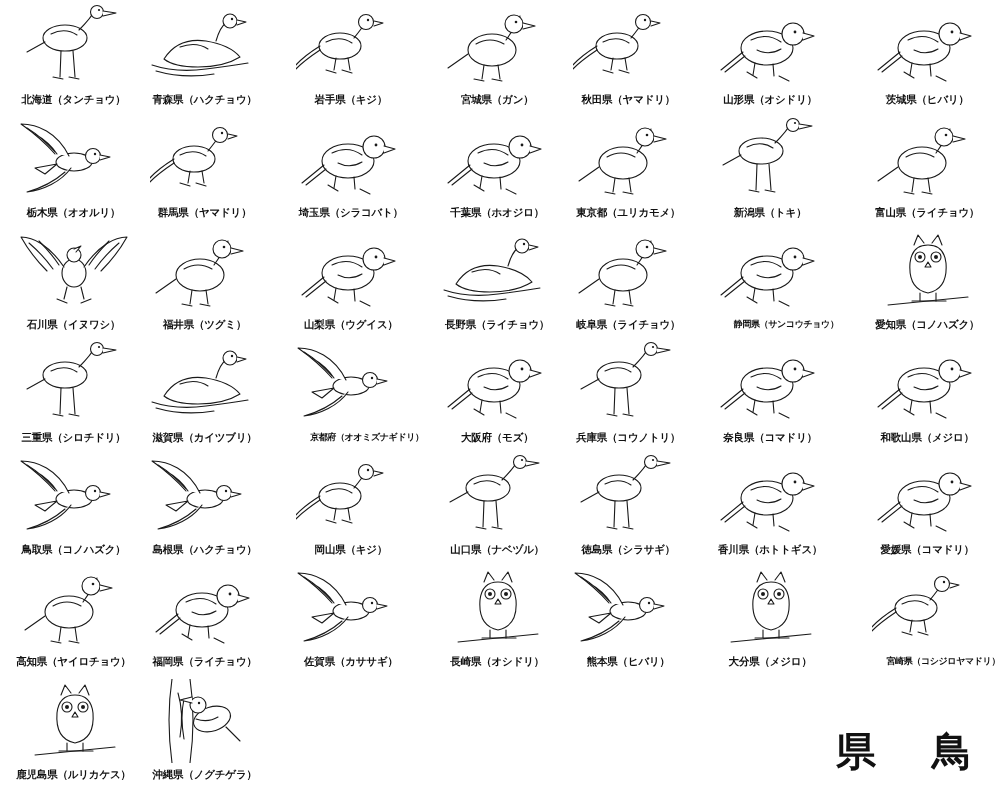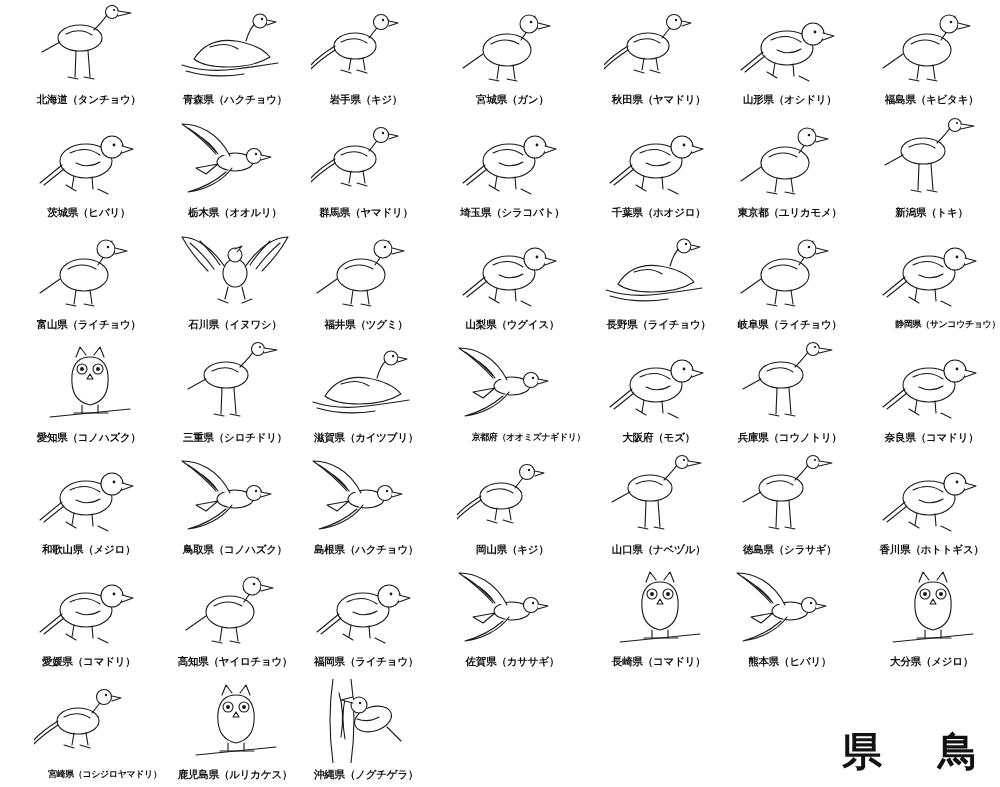--- a/index.html
+++ b/index.html
@@ -61,21 +61,21 @@
     font-weight: 600;
     padding-bottom: 4px;
   }
   .caption.small {
     font-size: 9px;
     letter-spacing: -0.4px;
     margin-left: 32px;
   }
   .title-block {
     position: absolute;
-    right: 14px;
+    right: 20px;
     bottom: 8px;
     font-size: 40px;
     font-weight: 700;
     color: #111111;
     letter-spacing: 8px;
     font-family: "DejaVu Sans", "Liberation Sans", sans-serif;
   }
 </style>
 </head>
 <body>
@@ -175,36 +175,20 @@
             <path d="M40 57 l-2 12 M58 58 l1 12" fill="none" stroke="#1a1a1a" stroke-width="1.1" stroke-linecap="round" stroke-linejoin="round"></path>
             <path d="M32 66 l10 6 M64 70 l10 5" fill="none" stroke="#1a1a1a" stroke-width="1.1" stroke-linecap="round" stroke-linejoin="round"></path>
             <path d="M36 34 q16 -8 30 2" fill="none" stroke="#1a1a1a" stroke-width="1.1" stroke-linecap="round" stroke-linejoin="round"></path>
             <path d="M42 44 q12 6 24 -1" fill="none" stroke="#1a1a1a" stroke-width="1.1" stroke-linecap="round" stroke-linejoin="round"></path>
           </svg>
         </div>
         <div class="caption">山形県（オシドリ）</div>
       </div>
       <div class="cell">
         <div class="art">
-          <svg width="110" height="84" viewBox="0 0 110 84">
-            <ellipse cx="50" cy="46" rx="24" ry="16" fill="#ffffff" stroke="#1a1a1a" stroke-width="1.1" stroke-linecap="round" stroke-linejoin="round"></ellipse>
-            <path d="M64 36 q10 -14 14 -24" fill="none" stroke="#1a1a1a" stroke-width="1.1" stroke-linecap="round" stroke-linejoin="round"></path>
-            <circle cx="72" cy="20" r="9" fill="#ffffff" stroke="#1a1a1a" stroke-width="1.1" stroke-linecap="round" stroke-linejoin="round"></circle>
-            <path d="M81 19 l12 3 -12 3" fill="#ffffff" stroke="#1a1a1a" stroke-width="1.1" stroke-linecap="round" stroke-linejoin="round"></path>
-            <circle cx="74" cy="18" r="1.3" fill="#1a1a1a"></circle>
-            <path d="M26 50 l-20 14" fill="none" stroke="#1a1a1a" stroke-width="1.1" stroke-linecap="round" stroke-linejoin="round"></path>
-            <path d="M42 61 l-2 14 M56 61 l2 14" fill="none" stroke="#1a1a1a" stroke-width="1.1" stroke-linecap="round" stroke-linejoin="round"></path>
-            <path d="M32 75 l10 2 M50 75 l10 2" fill="none" stroke="#1a1a1a" stroke-width="1.1" stroke-linecap="round" stroke-linejoin="round"></path>
-            <path d="M34 40 q14 -8 28 0" fill="none" stroke="#1a1a1a" stroke-width="1.1" stroke-linecap="round" stroke-linejoin="round"></path>
-          </svg>
-        </div>
-        <div class="caption">福島県（キビタキ）</div>
-      </div>
-      <div class="cell">
-        <div class="art">
           <svg width="110" height="80" viewBox="0 0 110 80">
             <ellipse cx="52" cy="42" rx="26" ry="17" fill="#ffffff" stroke="#1a1a1a" stroke-width="1.1" stroke-linecap="round" stroke-linejoin="round"></ellipse>
             <circle cx="78" cy="28" r="11" fill="#ffffff" stroke="#1a1a1a" stroke-width="1.1" stroke-linecap="round" stroke-linejoin="round"></circle>
             <path d="M88 27 l11 3 -11 4" fill="#ffffff" stroke="#1a1a1a" stroke-width="1.1" stroke-linecap="round" stroke-linejoin="round"></path>
             <circle cx="80" cy="26" r="1.4" fill="#1a1a1a"></circle>
             <path d="M28 46 l-22 18 M30 50 l-20 16" fill="none" stroke="#1a1a1a" stroke-width="1.1" stroke-linecap="round" stroke-linejoin="round"></path>
             <path d="M40 57 l-2 12 M58 58 l1 12" fill="none" stroke="#1a1a1a" stroke-width="1.1" stroke-linecap="round" stroke-linejoin="round"></path>
             <path d="M32 66 l10 6 M64 70 l10 5" fill="none" stroke="#1a1a1a" stroke-width="1.1" stroke-linecap="round" stroke-linejoin="round"></path>
             <path d="M36 34 q16 -8 30 2" fill="none" stroke="#1a1a1a" stroke-width="1.1" stroke-linecap="round" stroke-linejoin="round"></path>
             <path d="M42 44 q12 6 24 -1" fill="none" stroke="#1a1a1a" stroke-width="1.1" stroke-linecap="round" stroke-linejoin="round"></path>
@@ -712,21 +696,21 @@
             <circle cx="48" cy="28" r="5" fill="#ffffff" stroke="#1a1a1a" stroke-width="1.1" stroke-linecap="round" stroke-linejoin="round"></circle>
             <circle cx="64" cy="28" r="5" fill="#ffffff" stroke="#1a1a1a" stroke-width="1.1" stroke-linecap="round" stroke-linejoin="round"></circle>
             <circle cx="48" cy="28" r="2" fill="#1a1a1a"></circle>
             <circle cx="64" cy="28" r="2" fill="#1a1a1a"></circle>
             <path d="M56 33 l-3 5 6 0 z" fill="#ffffff" stroke="#1a1a1a" stroke-width="1.1" stroke-linecap="round" stroke-linejoin="round"></path>
             <path d="M48 64 l0 8 M64 64 l0 8" fill="none" stroke="#1a1a1a" stroke-width="1.1" stroke-linecap="round" stroke-linejoin="round"></path>
             <path d="M40 72 h34" fill="none" stroke="#1a1a1a" stroke-width="1.1" stroke-linecap="round" stroke-linejoin="round"></path>
             <path d="M16 76 l80 -8" fill="none" stroke="#1a1a1a" stroke-width="1.1" stroke-linecap="round" stroke-linejoin="round"></path>
           </svg>
         </div>
-        <div class="caption">長崎県（コマドリ）</div>
+        <div class="caption">長崎県（オシドリ）</div>
       </div>
       <div class="cell">
         <div class="art">
           <svg width="110" height="82" viewBox="0 0 110 82">
             <ellipse cx="55" cy="44" rx="18" ry="9" fill="#ffffff" stroke="#1a1a1a" stroke-width="1.1" stroke-linecap="round" stroke-linejoin="round"></ellipse>
             <circle cx="74" cy="38" r="7.5" fill="#ffffff" stroke="#1a1a1a" stroke-width="1.1" stroke-linecap="round" stroke-linejoin="round"></circle>
             <path d="M81 37 l10 2 -10 3" fill="#ffffff" stroke="#1a1a1a" stroke-width="1.1" stroke-linecap="round" stroke-linejoin="round"></path>
             <circle cx="76" cy="36" r="1.2" fill="#1a1a1a"></circle>
             <path d="M50 38 C38 14 18 6 2 6 q20 14 34 30" fill="#ffffff" stroke="#1a1a1a" stroke-width="1.1" stroke-linecap="round" stroke-linejoin="round"></path>
             <path d="M52 50 C42 64 24 72 8 74 q22 -6 38 -20" fill="#ffffff" stroke="#1a1a1a" stroke-width="1.1" stroke-linecap="round" stroke-linejoin="round"></path>

